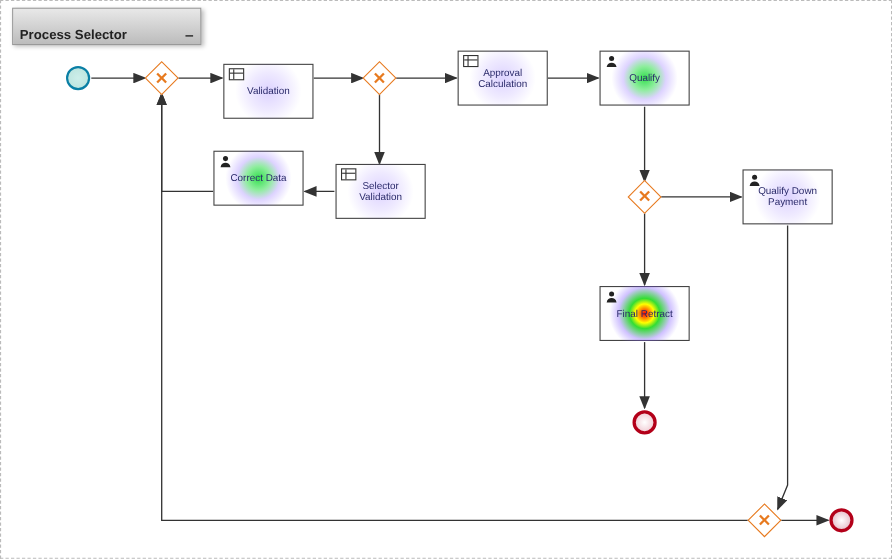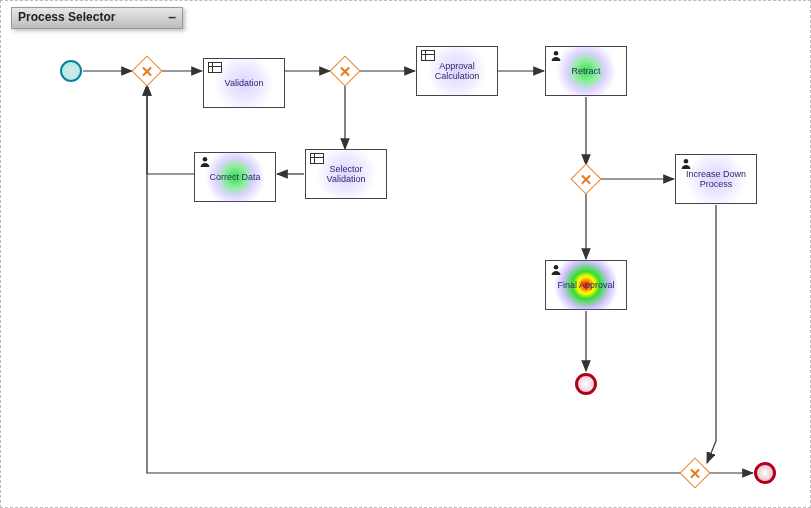--- a/index.html
+++ b/index.html
@@ -1,21 +1,21 @@
 <!DOCTYPE html>
 <html><head>
 <meta charset="utf-8">
 <style>
   html,body{margin:0;padding:0;width:811px;height:508px;background:#fff;font-family:Arial,Helvetica,sans-serif;overflow:hidden;}
   .canvas{position:absolute;left:0;top:0;width:811px;height:508px;border:1px dashed #bbb;box-sizing:border-box;}
   
   .panel{position:absolute;left:10px;top:6px;width:172px;height:22px;
     background:linear-gradient(#e8e8e8,#bcbcbc);border:1px solid #999;
-    box-shadow:2px 2px 4px rgba(0,0,0,.25);display:flex;align-items:flex-end;
-    padding:4px 6px;box-sizing:border-box;font-weight:bold;font-size:12px;color:#222;}
+    box-shadow:2px 2px 4px rgba(0,0,0,.25);display:flex;align-items:flex-start;
+    padding:16px 6px;box-sizing:border-box;font-weight:bold;font-size:12px;color:#222;}
   .panel .collapse{margin-left:auto;font-weight:bold;font-size:14px;color:#333;line-height:1;}
   
   .evt{position:absolute;width:22px;height:22px;border-radius:50%;box-sizing:border-box;}
   .start{border:2px solid #0a7fa5;background:radial-gradient(circle,#cdeeea 0%,#bfe6e0 70%,#bfe6e0 100%);}
   .end1{border:3px solid #b30019;background:radial-gradient(circle,#fff 0%,#f1cdd5 80%);}
   .end2{border:3px solid #b30019;background:radial-gradient(circle,#fff 0%,#e7bfca 80%);}
   
   .gw{position:absolute;width:26px;height:26px;display:flex;align-items:center;justify-content:center;}
   .gw .diamond{width:22px;height:22px;border:1.5px solid #e77a1f;background:#fff;transform:rotate(45deg);box-sizing:border-box;}
   .gw .x{position:absolute;color:#e77a1f;font-weight:bold;font-size:15px;line-height:1;}
@@ -123,60 +123,60 @@
   </div>
 
   <div class="task" style="left:544px;top:45px">
     <div class="halo green"></div>
     <div class="icon icon-user">
       <svg viewBox="0 0 12 12">
           <circle cx="6" cy="3.2" r="2.3" fill="#222"></circle>
           <path d="M1.5 11c.5-3 2.3-4 4.5-4s4 1 4.5 4z" fill="#222"></path>
         </svg>
     </div>
-    <div class="label">Retract</div>
+    <div class="label">Qualify</div>
   </div>
 
   <div class="task" style="left:304px;top:148px">
     <div class="halo"></div>
     <div class="icon">
         <div class="icon-br"></div>
       </div>
     <div class="label">Selector Validation</div>
   </div>
 
-  <div class="task" style="left:193px;top:151px">
+  <div class="task" style="left:193px;top:136px">
     <div class="halo green"></div>
     <div class="icon icon-user">
       <svg viewBox="0 0 12 12">
           <circle cx="6" cy="3.2" r="2.3" fill="#222"></circle>
           <path d="M1.5 11c.5-3 2.3-4 4.5-4s4 1 4.5 4z" fill="#222"></path>
         </svg>
     </div>
     <div class="label">Correct Data</div>
   </div>
 
   <div class="task" style="left:674px;top:153px">
     <div class="halo"></div>
     <div class="icon icon-user">
       <svg viewBox="0 0 12 12">
           <circle cx="6" cy="3.2" r="2.3" fill="#222"></circle>
           <path d="M1.5 11c.5-3 2.3-4 4.5-4s4 1 4.5 4z" fill="#222"></path>
         </svg>
     </div>
-    <div class="label">Increase Down Process</div>
+    <div class="label">Qualify Down Payment</div>
   </div>
 
   <div class="task" style="left:544px;top:259px">
     <div class="halo hot"></div>
     <div class="icon icon-user">
       <svg viewBox="0 0 12 12">
           <circle cx="6" cy="3.2" r="2.3" fill="#222"></circle>
           <path d="M1.5 11c.5-3 2.3-4 4.5-4s4 1 4.5 4z" fill="#222"></path>
         </svg>
     </div>
-    <div class="label">Final Approval</div>
+    <div class="label">Final Retract</div>
   </div>
 
   <div class="evt end1" style="left:574px;top:372px"></div>
   <div class="evt end2" style="left:753px;top:461px"></div>
 
 </div>
 
 </body></html>

